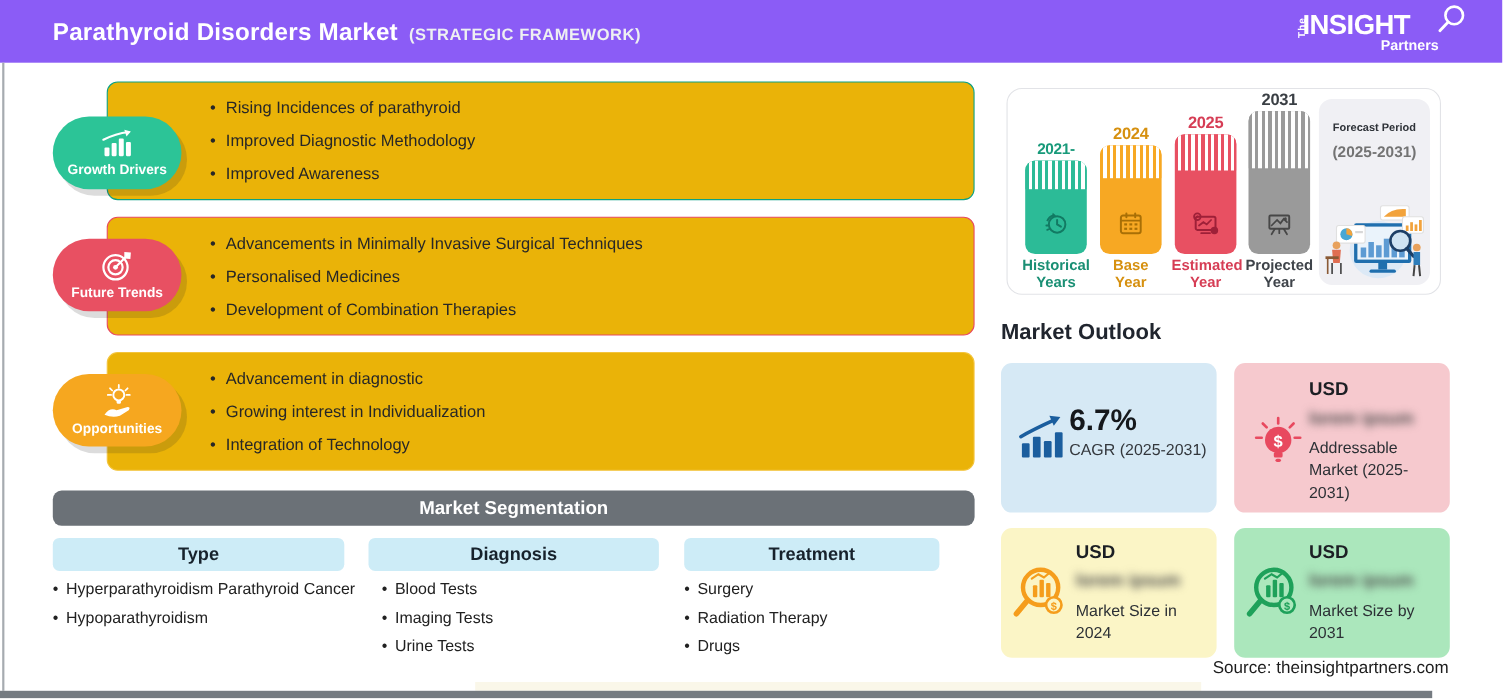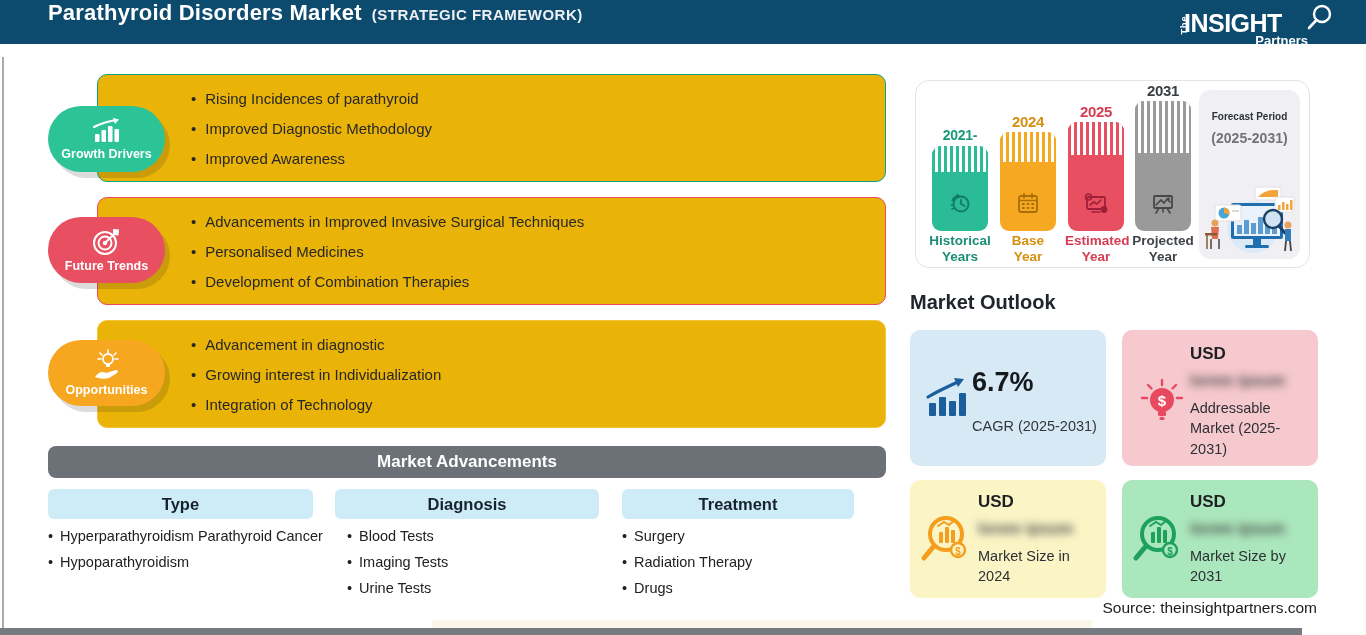--- a/index.html
+++ b/index.html
@@ -1,20 +1,20 @@
 <!DOCTYPE html>
 <html><head>
 <meta charset="utf-8">
 <style>
   * { margin:0; padding:0; box-sizing:border-box; }
   body { font-family:"Liberation Sans", sans-serif; background:#fff; }
   .frame { position:relative; width:1366px; height:635px; background:#ffffff; overflow:hidden; }
 
   
-  .header { position:absolute; left:0; top:0; width:1366px; height:44px; background:#0c4a6e; display:flex; }
+  .header { position:absolute; left:0; top:0; width:1366px; height:57px; background:#8b5cf6; display:flex; align-items:center; }
   .header-title-wrap { margin-left:48px; display:flex; align-items:baseline; gap:10px; }
   .header-title { color:#ffffff; font-size:22px; font-weight:bold; letter-spacing:.2px; }
   .header-subtitle { color:#eef0f2; font-size:15px; font-weight:600; letter-spacing:.5px; }
   .logo { position:absolute; right:40px; top:7px; width:150px; height:44px; color:#fff; }
   .logo-the { position:absolute; left:-2px; top:13px; font-size:9px; font-weight:bold; transform:rotate(-90deg); letter-spacing:1px; }
   .logo-insight { position:absolute; left:8px; top:2px; font-size:25px; font-weight:bold; letter-spacing:-.5px; }
   .logo-partners { position:absolute; right:18px; top:26px; font-size:13px; font-weight:bold; }
   .logo-mag { position:absolute; right:-8px; top:-4px; }
 
   
@@ -77,21 +77,21 @@
   .fc-illu { position:absolute; left:4px; bottom:4px; }
 
   
   .outlook-title { position:absolute; left:910px; top:291px; font-size:20px; font-weight:bold; color:#20252e; }
   .card { position:absolute; border-radius:10px; }
   .card.c0 { left:910px;  top:330px; width:196px; height:136px; background:#d6e9f5; }
   .card.c1 { left:1122px; top:330px; width:196px; height:136px; background:#f6c9ce; }
   .card.c2 { left:910px;  top:480px; width:196px; height:118px; background:#fbf5c6; }
   .card.c3 { left:1122px; top:480px; width:196px; height:118px; background:#abe7bc; }
   .c0-value { position:absolute; left:62px; top:37px; font-size:27px; font-weight:bold; color:#15181c; }
-  .c0-label { position:absolute; left:62px; top:72px; font-size:14.5px; color:#33373c;margin-top:16px; }
+  .c0-label { position:absolute; left:62px; top:72px; font-size:14.5px; color:#33373c; }
   .c0-icon { position:absolute; left:13px; top:45px; }
   .usd { position:absolute; left:68px; font-size:17px; font-weight:bold; color:#1c1f24; }
   .blurred { position:absolute; left:68px; font-size:16px; font-weight:bold; color:#4a4a4a; filter:blur(4px); white-space:nowrap; }
   .card-label { position:absolute; left:68px; font-size:14.5px; color:#2c3035; line-height:1.4; width:118px; }
   .c1 .usd { top:14px; } .c1 .blurred { top:42px; } .c1 .card-label { top:68px; }
   .c2 .usd, .c3 .usd { top:12px; } .c2 .blurred, .c3 .blurred { top:40px; } .c2 .card-label, .c3 .card-label { top:66px; }
   .c1-icon { position:absolute; left:16px; top:48px; }
   .mag-icon { position:absolute; left:6px; top:32px; }
   .source { position:absolute; left:1000px; top:599px; width:317px; text-align:right; font-size:15.5px; color:#1c1c1c; }
 </style>
@@ -134,21 +134,21 @@
       <rect x="19" y="9" width="4.5" height="16" rx="1" fill="#fff"></rect>
       <rect x="25.5" y="12" width="4.5" height="13" rx="1" fill="#fff"></rect>
       <path d="M5,10 C13,6 20,4 28,3" fill="none" stroke="#fff" stroke-width="2" stroke-linecap="round"></path>
       <path d="M24,1 L30,2.5 L26,7 Z" fill="#fff"></path>
     </svg>
     <span class="badge-label">Growth Drivers</span>
   </div>
 
   <div class="sec-box b1">
     <ul class="sec-list">
-      <li>Advancements in Improved Invasive Surgical Techniques</li>
+      <li>Advancements in Minimally Invasive Surgical Techniques</li>
       <li>Personalised Medicines</li>
       <li>Development of Combination Therapies</li>
     </ul>
   </div>
   <div class="badge g1">
     <svg width="32" height="30" viewBox="0 0 32 30">
       <circle cx="14" cy="16" r="11" fill="none" stroke="#fff" stroke-width="2"></circle>
       <circle cx="14" cy="16" r="6.5" fill="none" stroke="#fff" stroke-width="2"></circle>
       <circle cx="14" cy="16" r="2.2" fill="#fff"></circle>
       <line x1="14" y1="16" x2="24" y2="6" stroke="#fff" stroke-width="2" stroke-linecap="round"></line>
@@ -172,21 +172,21 @@
       <line x1="10" y1="4" x2="12" y2="6" stroke="#fff" stroke-width="1.6" stroke-linecap="round"></line>
       <line x1="26" y1="4" x2="24" y2="6" stroke="#fff" stroke-width="1.6" stroke-linecap="round"></line>
       <line x1="8" y1="10" x2="11" y2="10" stroke="#fff" stroke-width="1.6" stroke-linecap="round"></line>
       <line x1="25" y1="10" x2="28" y2="10" stroke="#fff" stroke-width="1.6" stroke-linecap="round"></line>
       <path d="M5,28 Q10,21 16,24 L26,21 Q29,21 27,24 L19,29 Q12,31 5,28 Z" fill="#fff"></path>
     </svg>
     <span class="badge-label">Opportunities</span>
   </div>
 
   <div class="seg-bar">
-    <span class="seg-bar-title">Market Advancements</span>
+    <span class="seg-bar-title">Market Segmentation</span>
   </div>
   <div class="seg-col-header seg-h0">Type</div>
   <div class="seg-col-header seg-h1">Diagnosis</div>
   <div class="seg-col-header seg-h2">Treatment</div>
   <ul class="seg-list seg-l0">
     <li>Hyperparathyroidism Parathyroid Cancer</li>
     <li>Hypoparathyroidism</li>
   </ul>
   <ul class="seg-list seg-l1">
     <li>Blood Tests</li>

